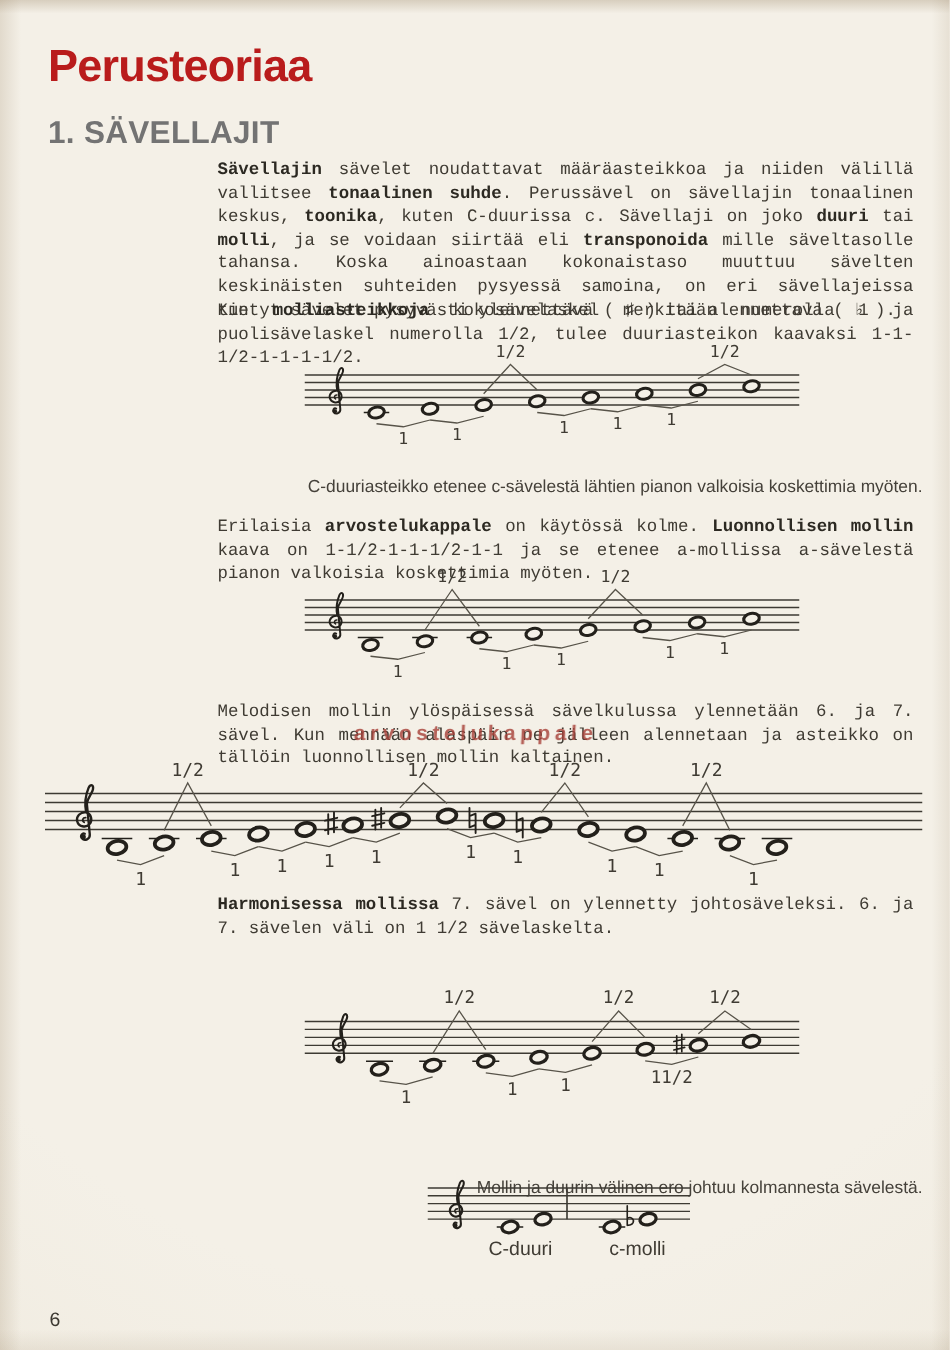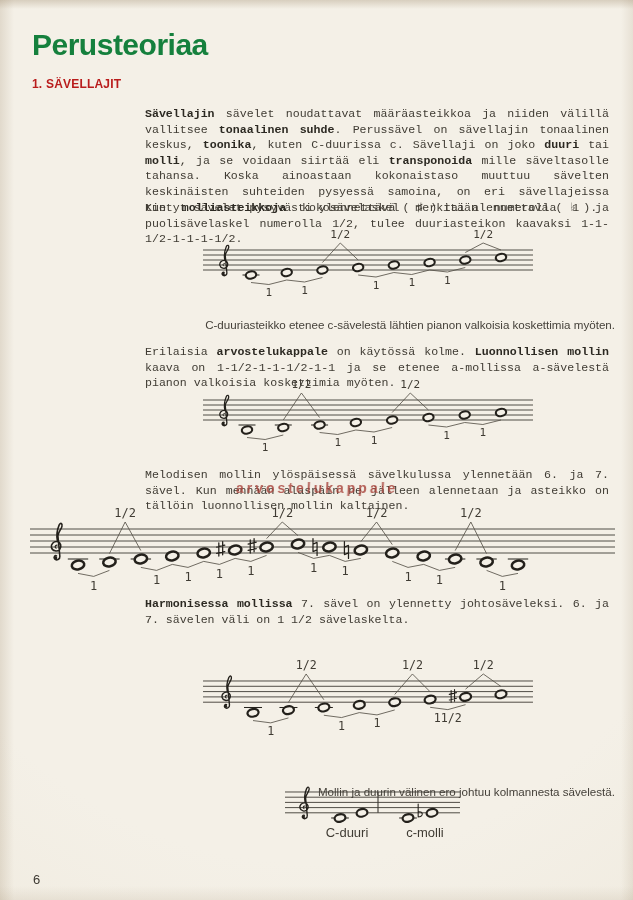--- a/index.html
+++ b/index.html
@@ -9,26 +9,26 @@
     background-color:#f1ece2;
     background-image:
       linear-gradient(180deg, rgba(150,128,96,.30), rgba(150,128,96,0) 9px),
       linear-gradient(90deg,  rgba(150,128,96,.20), rgba(150,128,96,0) 14px),
       linear-gradient(270deg, rgba(150,128,96,.14), rgba(150,128,96,0) 12px),
       linear-gradient(0deg,   rgba(150,128,96,.12), rgba(150,128,96,0) 14px),
       radial-gradient(130% 105% at 48% 38%, #f4f0e7 55%, #ece6d8 100%);
   }
   .abs{position:absolute;}
   .page-title{
-    left:32px;top:28px;font-size:30px;font-weight:bold;color:#15803d;
+    left:32px;top:28px;font-size:30px;font-weight:bold;color:#b91c1c;
     letter-spacing:-0.5px;
     text-align:right;
   }
   .section-heading{
-    left:32px;top:77px;font-size:12px;font-weight:bold;color:#b91c1c;
+    left:32px;top:77px;font-size:21px;font-weight:bold;color:#737373;
     letter-spacing:0.2px;
   }
   .body-text{
     left:145px;width:464px;font-size:11.6px;line-height:15.6px;color:#3f3b33;
     text-align:justify;
     font-family:Liberation Mono, monospace;
   }
   .body-text b{color:#2c2922;}
   .caption-text{
     left:145px;width:470px;font-size:11.6px;color:#45413a;text-align:right;

